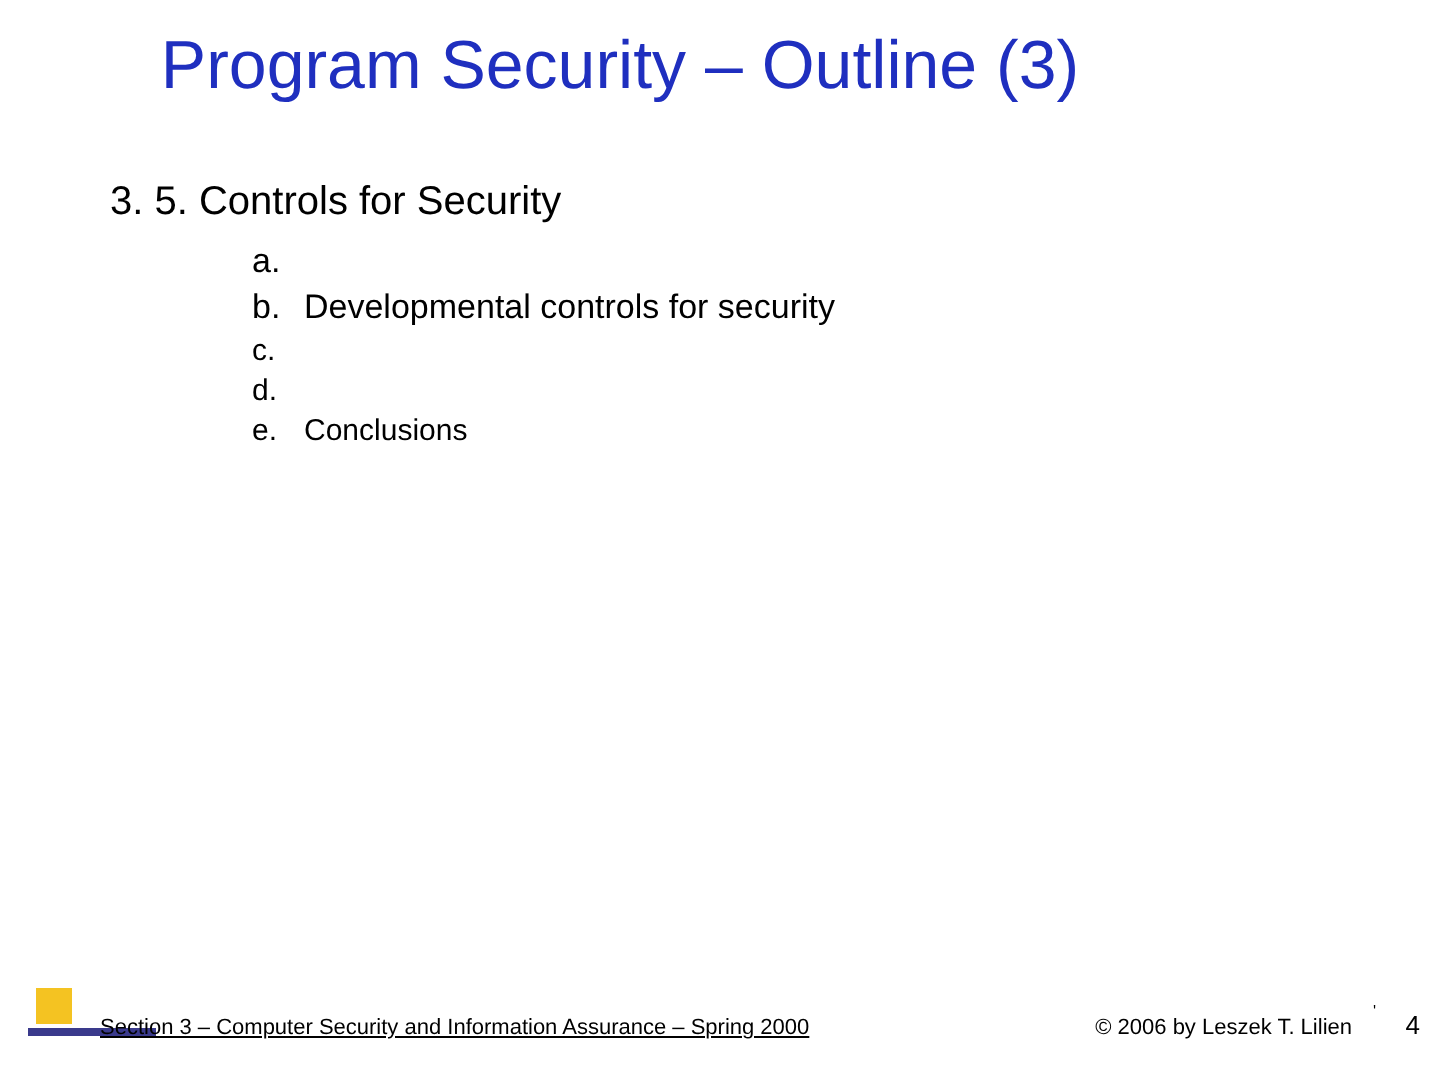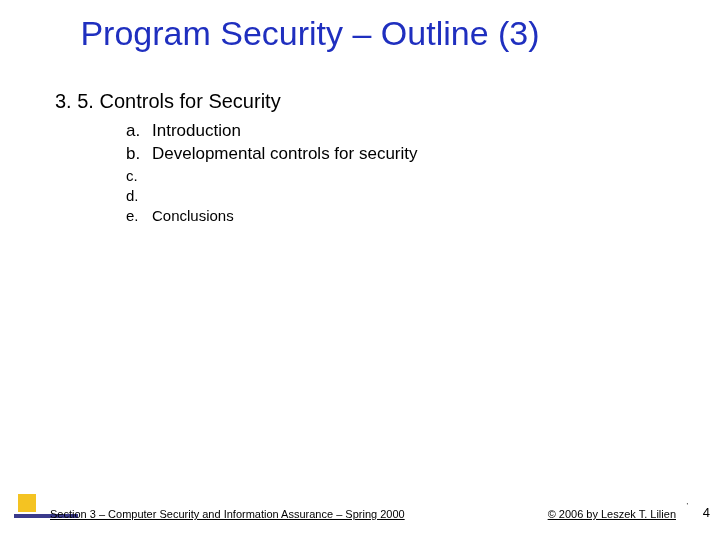--- a/index.html
+++ b/index.html
@@ -78,21 +78,20 @@
     font-size: 11px;
     color: #000;
     text-decoration: underline;
   }
   .footer-right {
     position: absolute;
     right: 44px;
     bottom: 20px;
     font-size: 11px;
     color: #000;
-    text-decoration: underline;
   }
   .tick {
     position: absolute;
     right: 32px;
     bottom: 30px;
     font-size: 8px;
     color: #000;
   }
   .page-number {
     position: absolute;
@@ -107,21 +106,20 @@
 
 <div class="slide">
 
   <div class="title">Program Security – Outline (3)</div>
 
   <div class="section-heading">3. 5. Controls for Security</div>
 
   <div class="outline-list">
     <div class="row">
       <span class="marker">a.</span>
-      <span>Introduction</span>
     </div>
     <div class="row">
       <span class="marker">b.</span>
       <span>Developmental controls for security</span>
     </div>
     <div class="row small">
       <span class="marker">c.</span>
     </div>
     <div class="row small">
       <span class="marker">d.</span>

